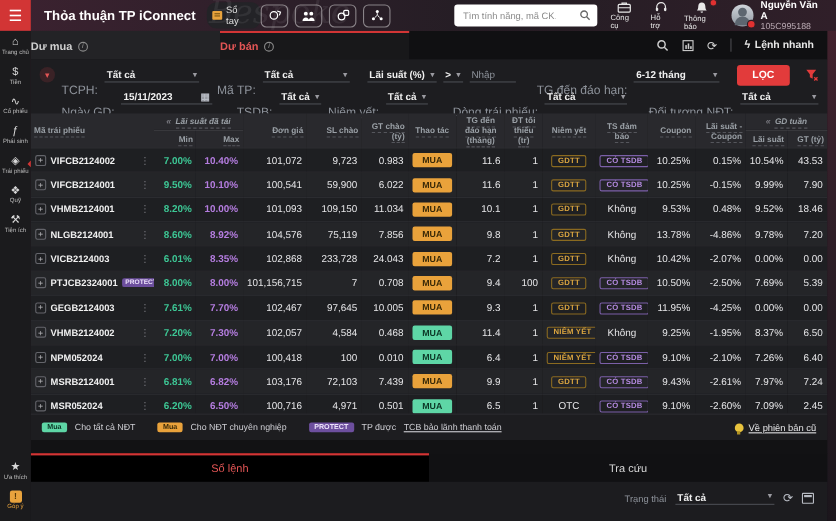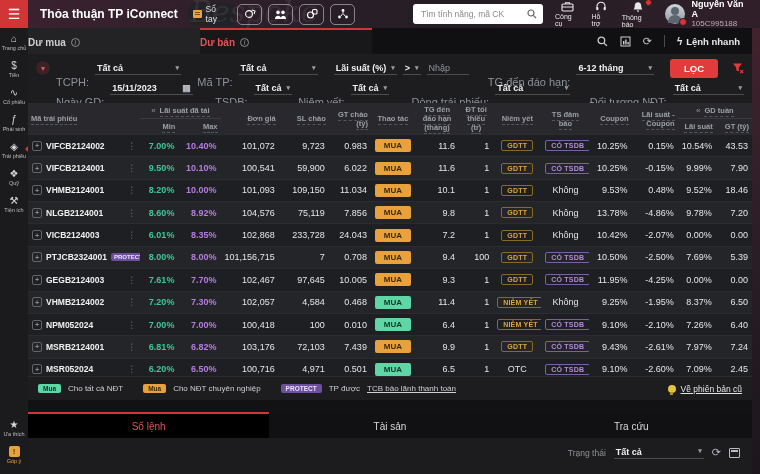--- a/index.html
+++ b/index.html
@@ -81,21 +81,21 @@
     display:flex; align-items:center; justify-content:center; font-size:8px; cursor:pointer; flex:0 0 14px; }
   .locbtn { background:#e23b3b; color:#fff; font-size:9.5px; font-weight:bold; border:none; border-radius:3px;
     padding:4px 14px; cursor:pointer; margin-left:10px; font-family:"Liberation Sans",sans-serif; }
   .clearfilter { margin-left:8px; cursor:pointer; display:flex; align-items:center; }
   .cal { color:#b8bcc4; font-size:9px; margin-left:4px; cursor:pointer; }
   
   table { width:100%; border-collapse:collapse; table-layout:fixed; }
   thead th { background:#29292d; color:#9aa0a6; font-size:7.5px; font-weight:bold; padding:2px 3px; vertical-align:middle; }
   thead th .hu { border-bottom:1px dashed #55565c; padding-bottom:1px; }
   thead tr.sub th { border-top:1px solid #3a3a3f; }
-  .grp { position:relative; }
+  .grp { position:relative;font-style:italic; }
   .grp .cc { color:#7a7a80; font-size:8px; margin-right:4px; cursor:pointer; }
   tbody td { font-size:9px; color:#e6e6e8; padding:4px 4px; height:17px; border-top:1px solid #2b2c30; white-space:nowrap; overflow:hidden; }
   tbody tr:nth-child(odd) { background:#1e1f22; }
   tbody tr:nth-child(even){ background:#242528; }
   .t-r { text-align:right; } .t-c { text-align:center; }
   .codecell { display:flex; align-items:center; gap:4px; }
   .plus { width:10px; height:10px; border:1px solid #64656b; border-radius:2px; color:#b8b8bc; font-size:8px;
     display:inline-flex; align-items:center; justify-content:center; line-height:9px; cursor:pointer; flex:0 0 10px; }
   .code { font-weight:bold; font-size:8.5px; color:#f0f0f0; }
   .kebab { margin-left:auto; color:#7a7a80; cursor:pointer; font-size:9px; }
@@ -684,21 +684,20 @@
       <span class="bulb"></span>
       <span class="lg-old">Về phiên bản cũ</span>
     </span>
   </div>
 
   <div class="spacer"></div>
 
   <div class="bottom">
     <div class="btabs" id="btabs">
         <div class="btab active">Sổ lệnh</div>
-        <div class="btab">Tài sản</div>
         <div class="btab">Tra cứu</div>
       </div>
     <div class="bcontent">
       <div class="statusrow">
         <span class="st-label">Trạng thái</span>
         <span class="st-val">
             <span>Tất cả</span>
             <span class="car" style="color:#9a9aa0;font-size:7px;">▾</span>
           </span>
         <span class="st-icon">⟳</span>

